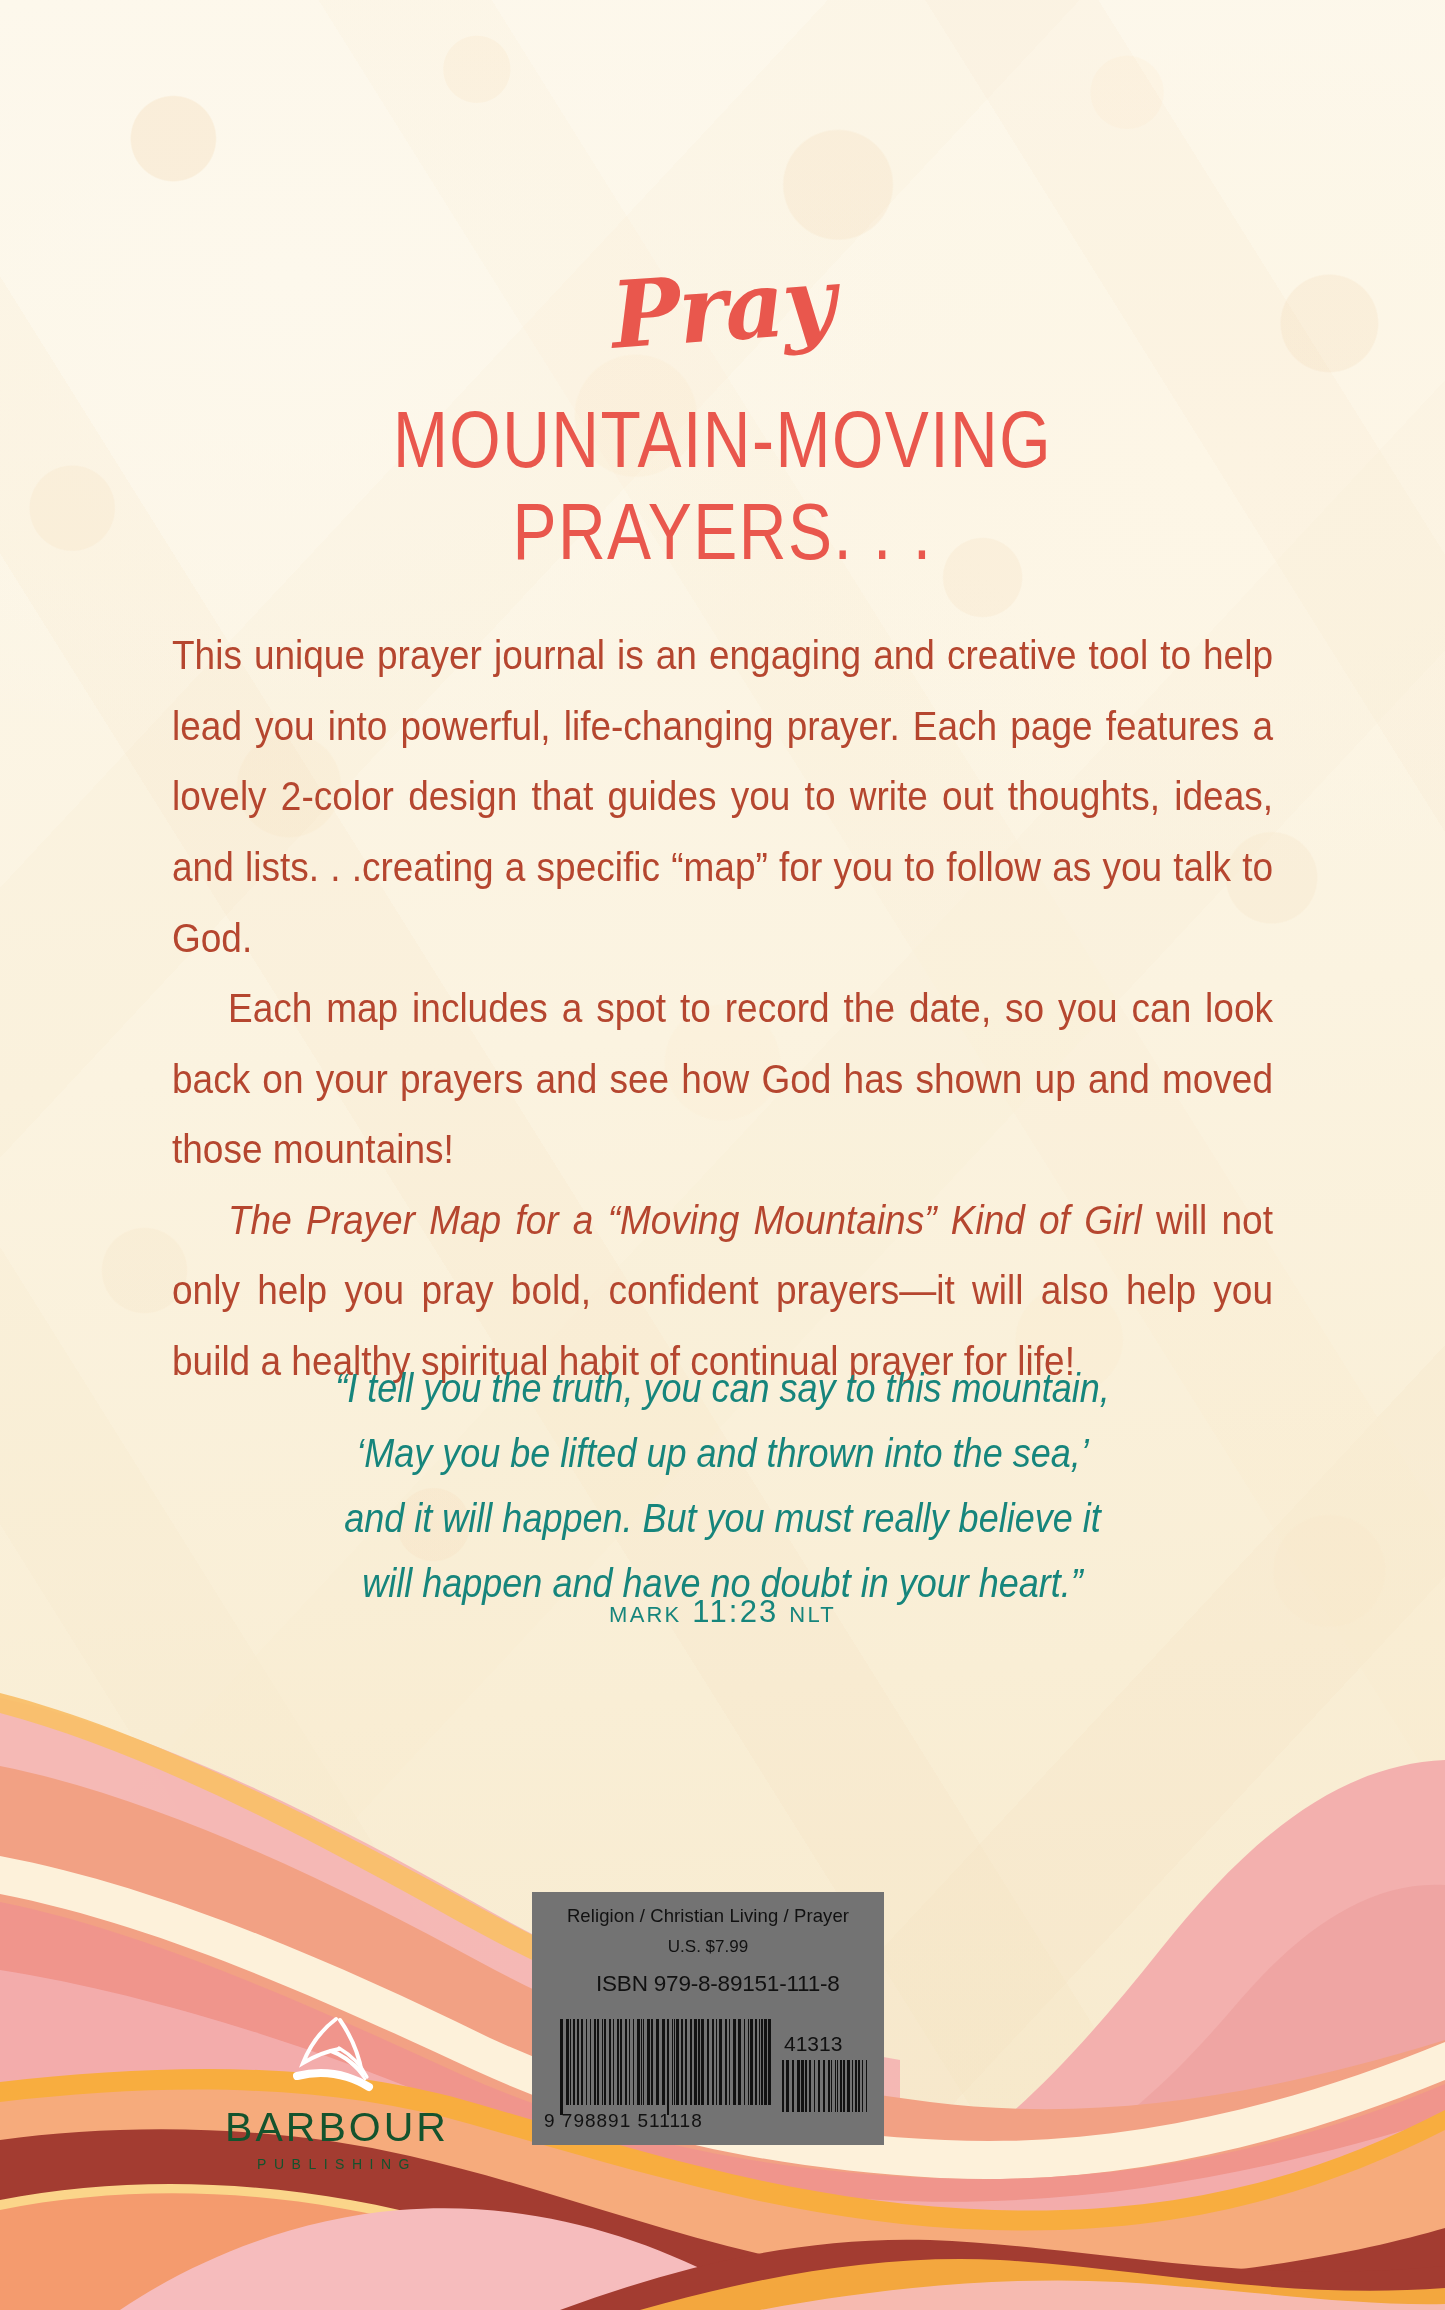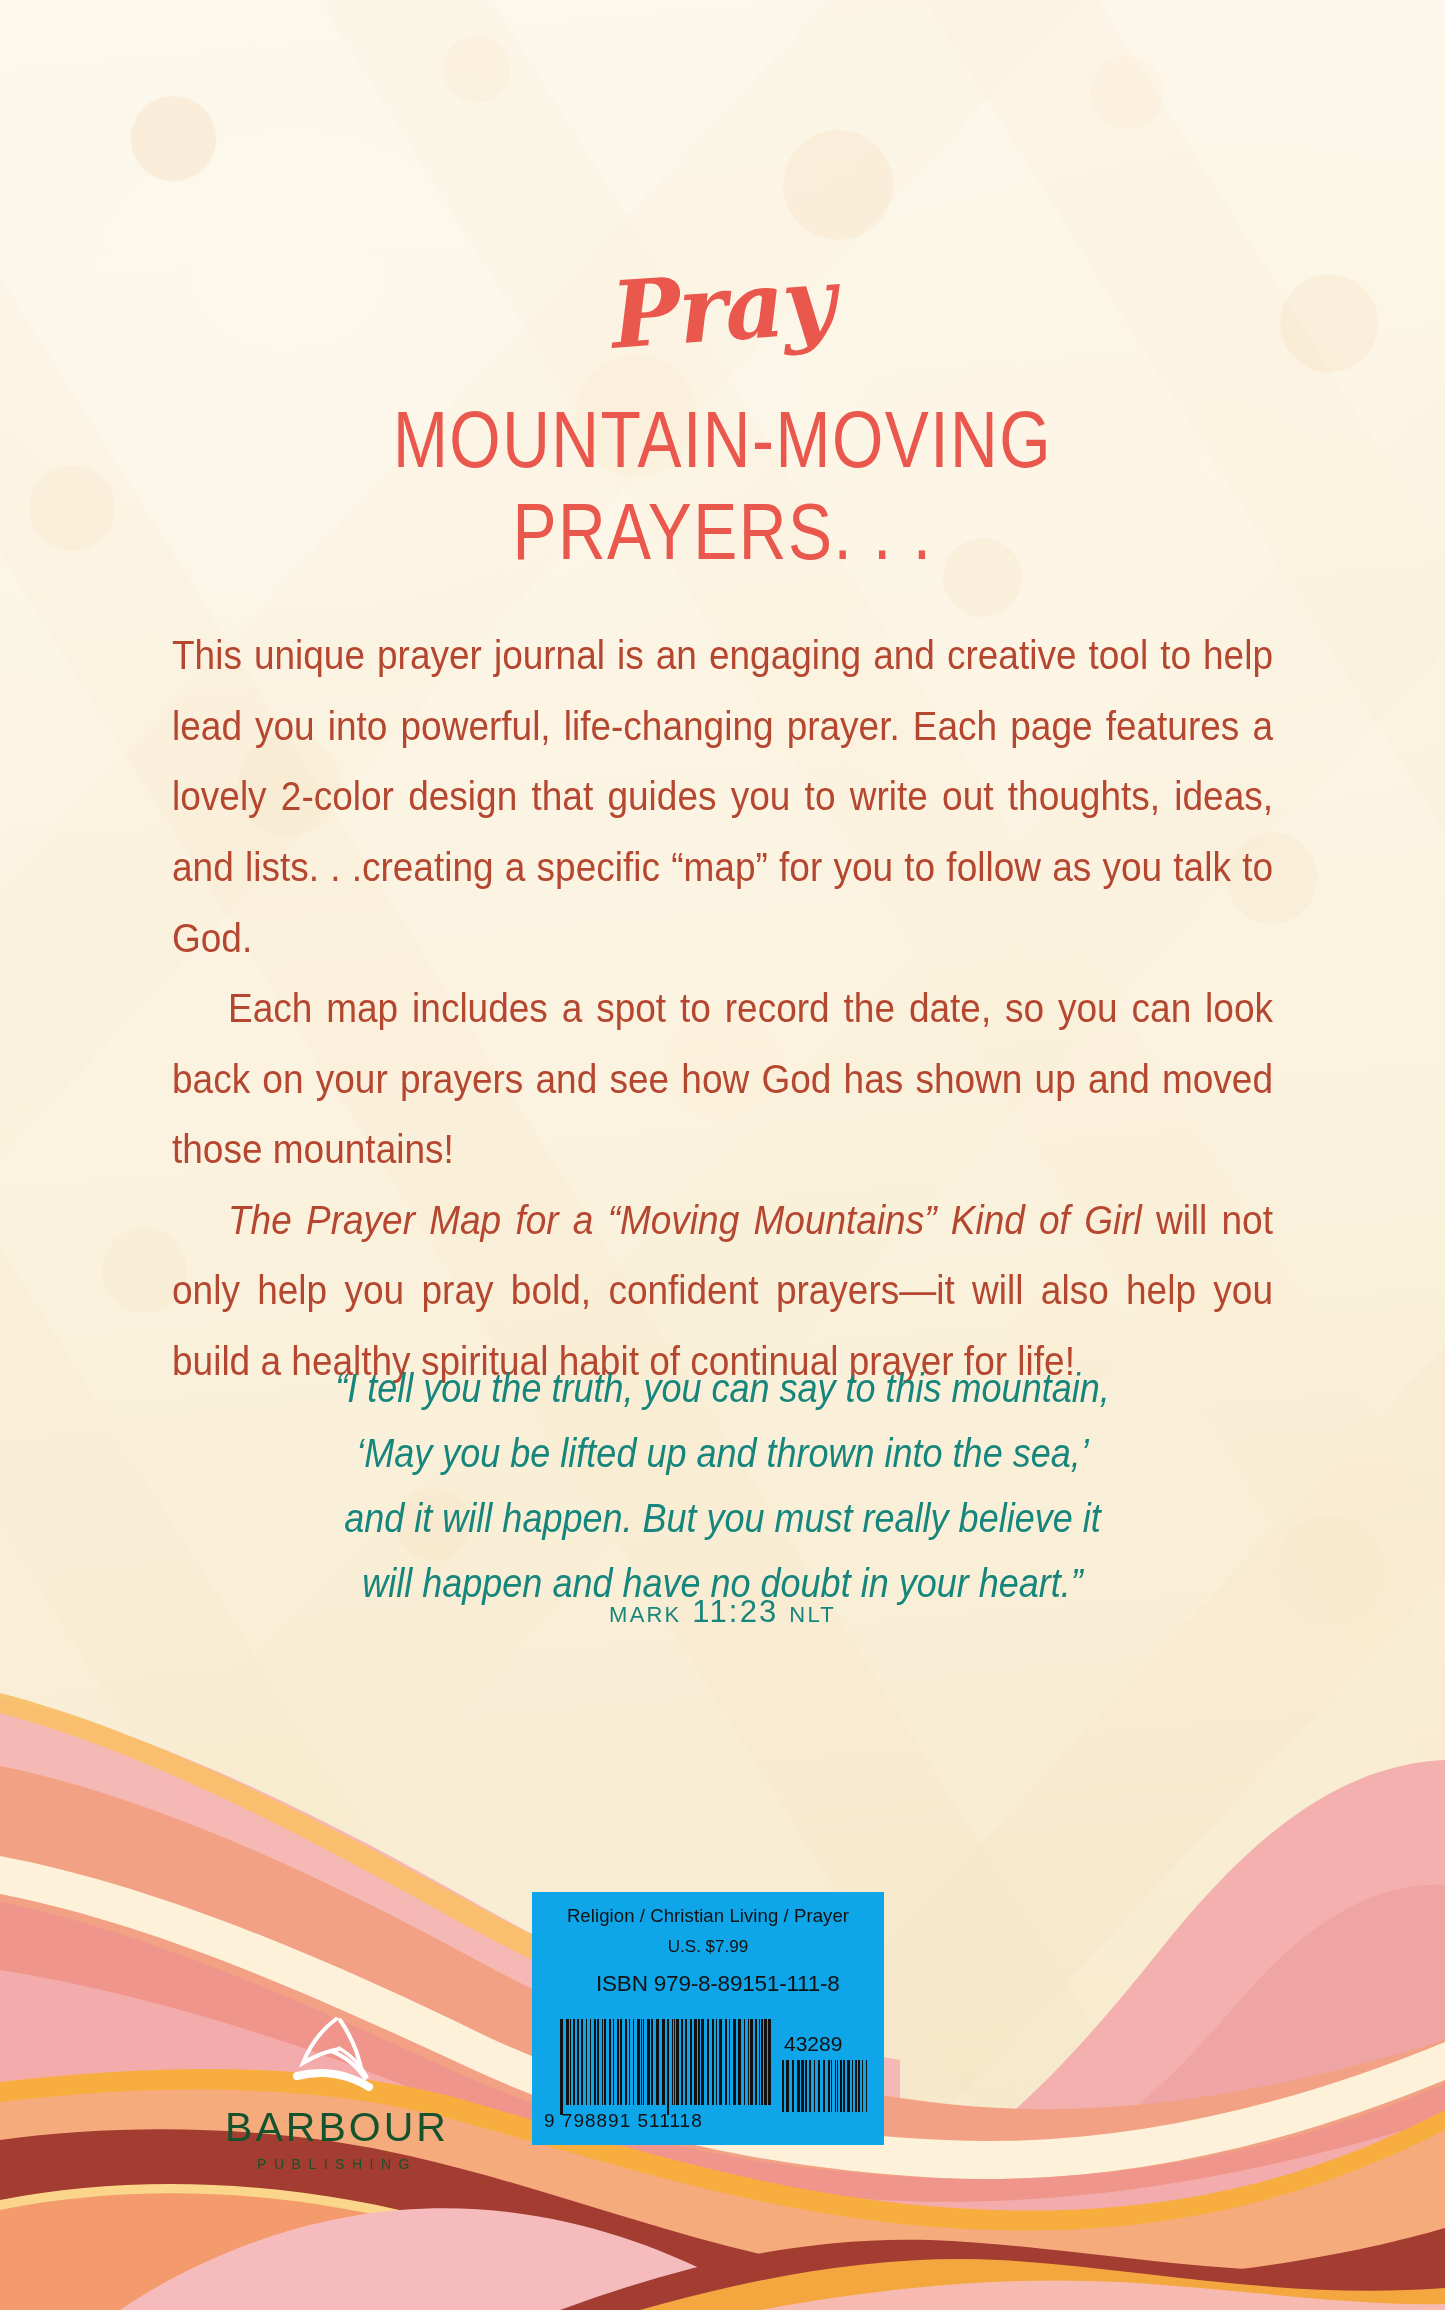--- a/index.html
+++ b/index.html
@@ -172,21 +172,21 @@
     line-height: 1;
   }
 
   
   .barcode-box {
     position: absolute;
     left: 532px;
     top: 1892px;
     width: 352px;
     height: 253px;
-    background: #0ea5e9;
+    background: #737373;
     z-index: 40;
     font-family: "Liberation Sans", sans-serif;
     color: #111;
   }
   .bc-cat {
     text-align: center;
     font-size: 18.5px;
     padding-top: 13px;
     letter-spacing: .1px;
   }
@@ -381,21 +381,21 @@
           <rect x="190" y="0" width="3" height="86" fill="#111"></rect>
           <rect x="195" y="0" width="2" height="86" fill="#111"></rect>
           <rect x="199" y="0" width="1" height="86" fill="#111"></rect>
           <rect x="201" y="0" width="2" height="86" fill="#111"></rect>
           <rect x="204" y="0" width="3" height="86" fill="#111"></rect>
           <rect x="208" y="0" width="3" height="86" fill="#111"></rect>
         </svg>
     </div>
     <div class="bc-digits">9   798891  511118</div>
 
-    <div class="bc-addon-num">43289</div>
+    <div class="bc-addon-num">41313</div>
     <div class="bc-addon">
       <svg class="bars" id="bars-addon" viewBox="0 0 86 62" preserveAspectRatio="none" xmlns="http://www.w3.org/2000/svg">
           <rect x="0" y="0" width="2" height="52" fill="#111"></rect>
           <rect x="4" y="0" width="3" height="52" fill="#111"></rect>
           <rect x="10" y="0" width="2" height="52" fill="#111"></rect>
           <rect x="15" y="0" width="3" height="52" fill="#111"></rect>
           <rect x="19" y="0" width="3" height="52" fill="#111"></rect>
           <rect x="23" y="0" width="2" height="52" fill="#111"></rect>
           <rect x="27" y="0" width="2" height="52" fill="#111"></rect>
           <rect x="32" y="0" width="1" height="52" fill="#111"></rect>

